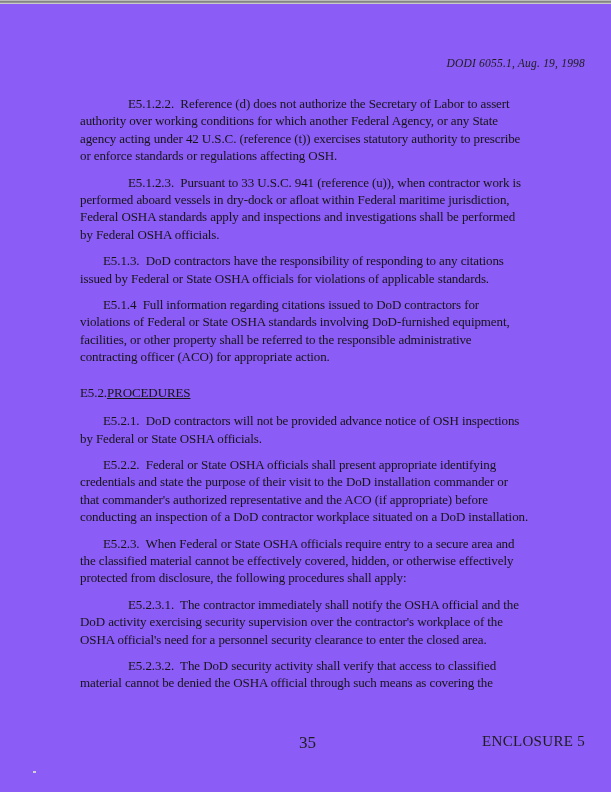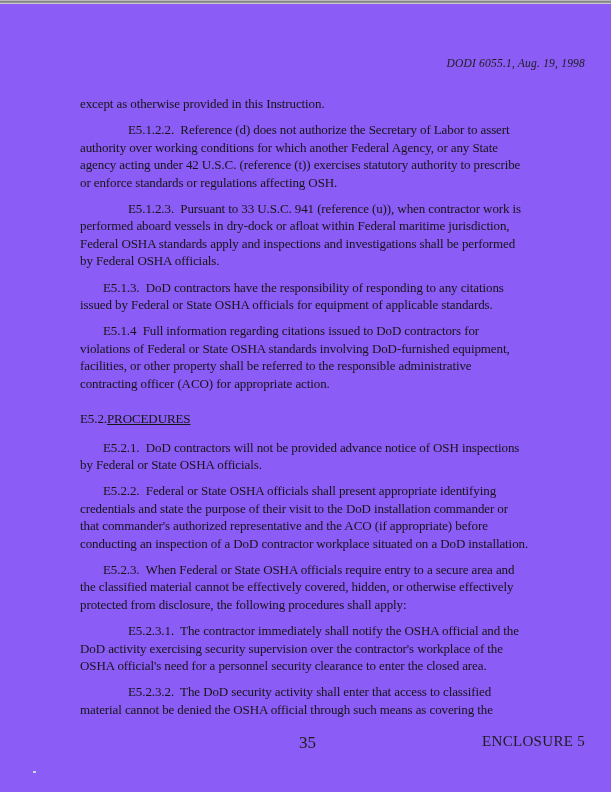--- a/index.html
+++ b/index.html
@@ -85,49 +85,48 @@
 </style>
 </head>
 <body>
 
 <div class="page">
   <div class="top-rule"></div>
 
   <div class="doc-ref">DODI 6055.1, Aug. 19, 1998</div>
 
   <div class="doc-body">
-      <p class="para indent-0">except as otherwise provided in this Instruction.</p>
       <p class="para indent-2">E5.1.2.2.  Reference (d) does not authorize the Secretary of Labor to assert
 authority over working conditions for which another Federal Agency, or any State
 agency acting under 42 U.S.C. (reference (t)) exercises statutory authority to prescribe
 or enforce standards or regulations affecting OSH.</p>
       <p class="para indent-2">E5.1.2.3.  Pursuant to 33 U.S.C. 941 (reference (u)), when contractor work is
 performed aboard vessels in dry-dock or afloat within Federal maritime jurisdiction,
 Federal OSHA standards apply and inspections and investigations shall be performed
 by Federal OSHA officials.</p>
       <p class="para indent-1">E5.1.3.  DoD contractors have the responsibility of responding to any citations
-issued by Federal or State OSHA officials for equipment of applicable standards.</p>
+issued by Federal or State OSHA officials for violations of applicable standards.</p>
       <p class="para indent-1">E5.1.4  Full information regarding citations issued to DoD contractors for
 violations of Federal or State OSHA standards involving DoD-furnished equipment,
 facilities, or other property shall be referred to the responsible administrative
 contracting officer (ACO) for appropriate action.</p>
       <p class="section-heading"><span>E5.2.</span><span class="label">PROCEDURES</span></p>
       <p class="para indent-1">E5.2.1.  DoD contractors will not be provided advance notice of OSH inspections
 by Federal or State OSHA officials.</p>
       <p class="para indent-1">E5.2.2.  Federal or State OSHA officials shall present appropriate identifying
 credentials and state the purpose of their visit to the DoD installation commander or
 that commander's authorized representative and the ACO (if appropriate) before
 conducting an inspection of a DoD contractor workplace situated on a DoD installation.</p>
       <p class="para indent-1">E5.2.3.  When Federal or State OSHA officials require entry to a secure area and
 the classified material cannot be effectively covered, hidden, or otherwise effectively
 protected from disclosure, the following procedures shall apply:</p>
       <p class="para indent-2">E5.2.3.1.  The contractor immediately shall notify the OSHA official and the
 DoD activity exercising security supervision over the contractor's workplace of the
 OSHA official's need for a personnel security clearance to enter the closed area.</p>
-      <p class="para indent-2">E5.2.3.2.  The DoD security activity shall enter that access to classified
+      <p class="para indent-2">E5.2.3.2.  The DoD security activity shall verify that access to classified
 material cannot be denied the OSHA official through such means as covering the</p>
     </div>
 
   <div class="footer-page-number">35</div>
 
   <div class="footer-enclosure">ENCLOSURE 5</div>
 
   <div class="scan-speck"></div>
 </div>
 

